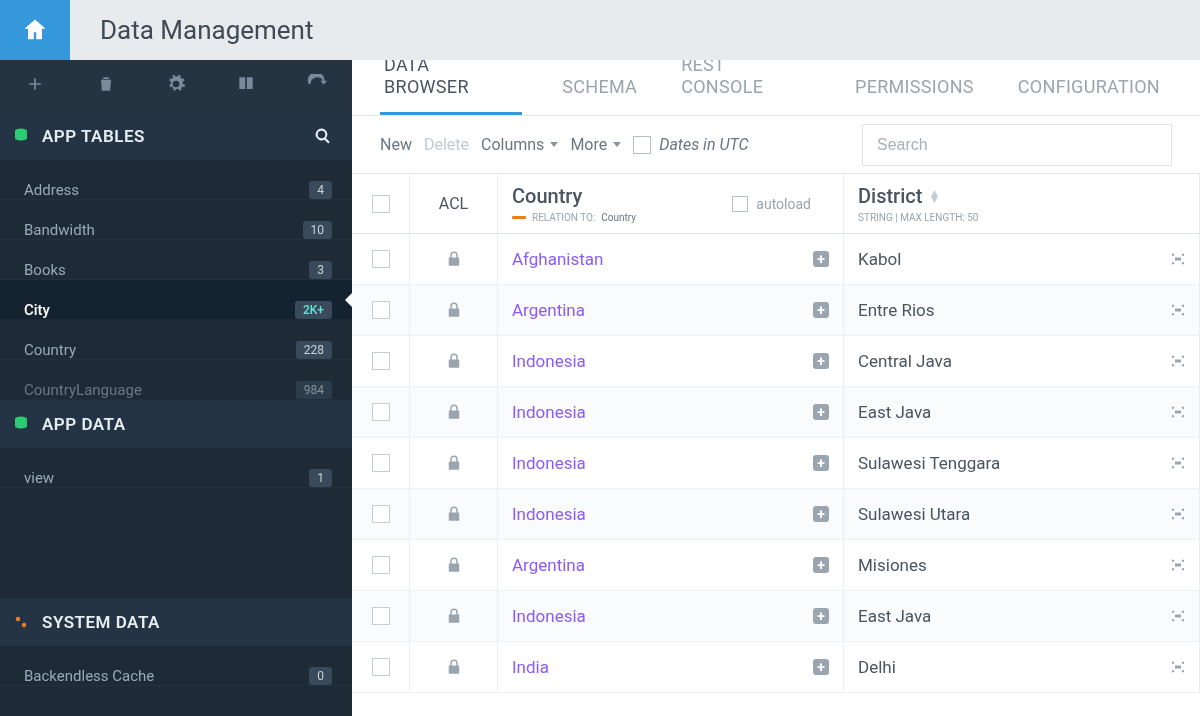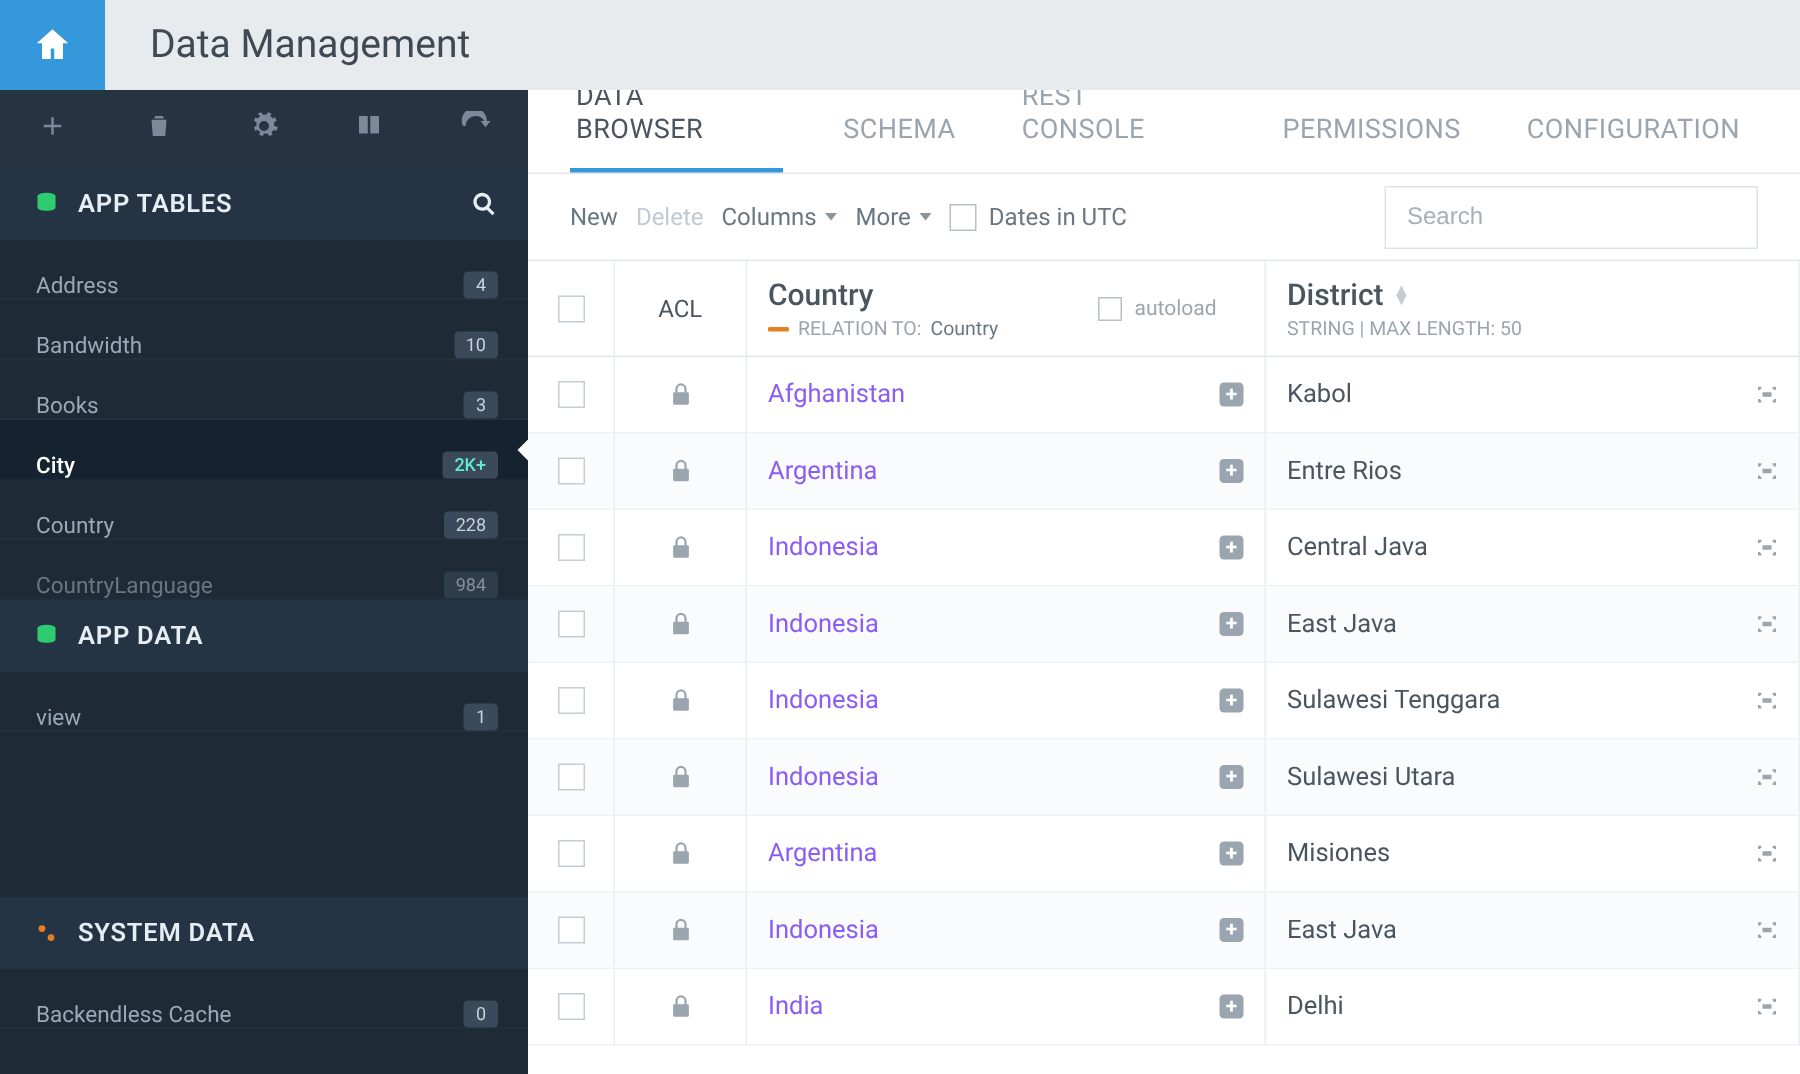--- a/index.html
+++ b/index.html
@@ -49,21 +49,21 @@
   }
   .side-toolbar .tb-icon {
     width: 20px; height: 20px; fill: #7a8a9a;
   }
   .side-toolbar .tb-btn { cursor: pointer; padding: 6px; }
 
   .section-header {
     height: 48px;
     background: #253444;
     display: flex; align-items: center;
-    padding: 0 22px;
+    padding: 0 12px;
     color: #e6edf3;
     font-size: 17px;
     font-weight: 600;
     letter-spacing: 0.5px;
     position: relative;
   }
   .section-header .db-icon {
     width: 18px; height: 18px; margin-right: 12px;
   }
   .section-header .db-icon.green { fill: #2ecc71; }
@@ -160,45 +160,45 @@
   .toolbar .caret {
     display:inline-block; width:0; height:0;
     border-left:4px solid transparent; border-right:4px solid transparent;
     border-top:5px solid #8a949d;
   }
   .toolbar .chk {
     width: 18px; height: 18px;
     border: 1px solid #b8c0c7;
     background: #fff;
   }
-  .toolbar .chk-wrapper { display:flex; align-items:center; gap:8px; font-size:16px; color:#6a7680; }
+  .toolbar .chk-wrapper { display:flex; align-items:center; gap:8px; font-size:16px; color:#6a7680;font-style:italic; }
   .toolbar .search-box {
     margin-left: auto;
-    width: 249px; height: 42px;
+    width: 310px; height: 42px;
     border: 1px solid #dfe4e8;
     background: #fff;
     padding: 0 14px;
     font-size: 16px;
     color: #444;
   }
   .toolbar .search-box::placeholder { color: #a6b0b9; }
 
   
   .data-table { flex: 1; overflow: hidden; display:flex; flex-direction:column; }
   .thead { display: flex; border-bottom: 1px solid #e1e6ea; }
   .th, .td { border-right: 1px solid #e9edf0; }
   .th { padding: 10px 14px; }
   .col-check { width: 58px; display:flex; align-items:center; justify-content:center; }
   .col-acl { width: 88px; display:flex; align-items:center; justify-content:center; }
   .col-country { width: 346px; }
   .col-district { flex: 1; }
   .th .title-row { display:flex; align-items:center; gap:6px; }
   .th .title { font-size: 20px; color: #4a5560; font-weight: 500; }
   .th .sort-icon { color:#c6ccd2; font-size:12px; display:flex; flex-direction:column; line-height:6px; }
-  .th .subtle { font-size: 13px; color: #9aa5af; margin-top: 4px; display:flex; align-items:center; gap:6px; }
+  .th .subtle { font-size: 10px; color: #9aa5af; margin-top: 4px; display:flex; align-items:center; gap:6px; }
   .th .relation-dash { display:inline-block; width: 14px; height: 3px; background: #e67e22; border-radius:1px; }
   .th .autoload-wrap { position:absolute; right: 32px; top: 50%; transform: translateY(-50%); display:flex; align-items:center; gap:8px; font-size:14px; color:#9aa5af; }
   .th.col-country { position: relative; }
   .th .chk-sm { width:16px; height:16px; border:1px solid #b8c0c7; background:#fff; }
   .th.col-acl { color:#4a5560; font-size: 16px; }
 
   .tbody { flex:1; overflow:hidden; }
   .row { display:flex; height: 51px; border-bottom: 1px solid #eef1f3; align-items:stretch; }
   .row:nth-child(even) { background: #fafbfc; }
   .td { display:flex; align-items:center; padding: 0 14px; }

